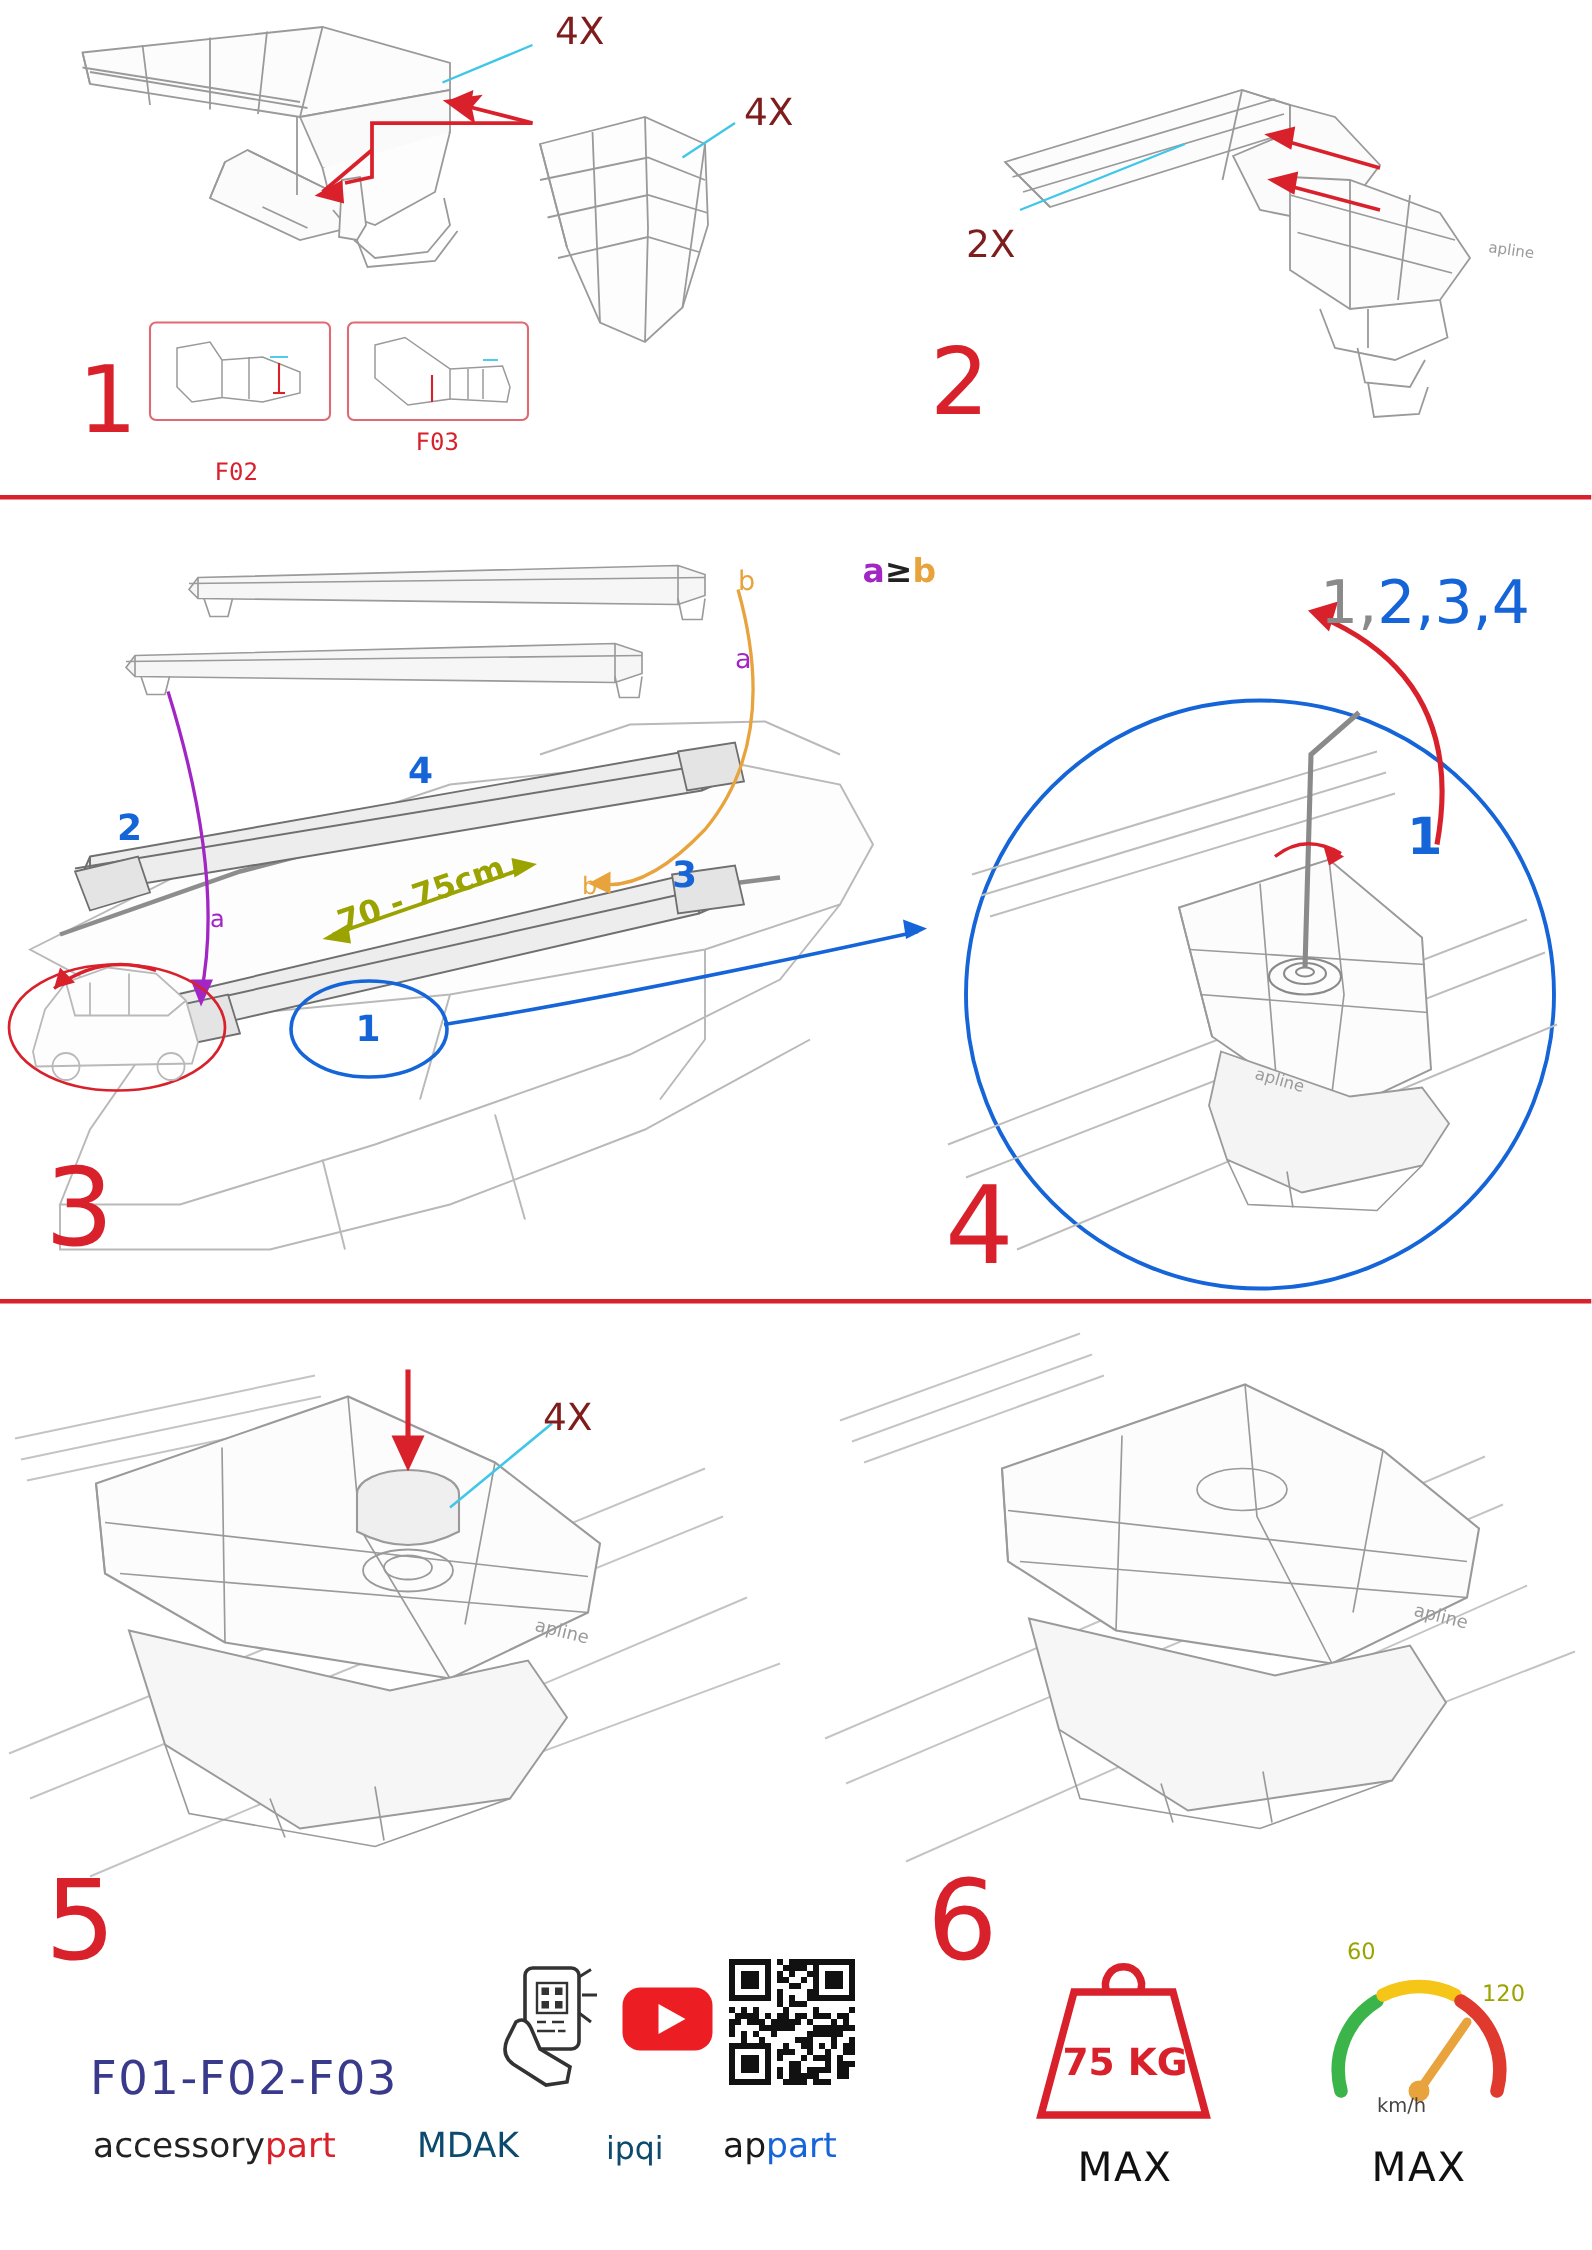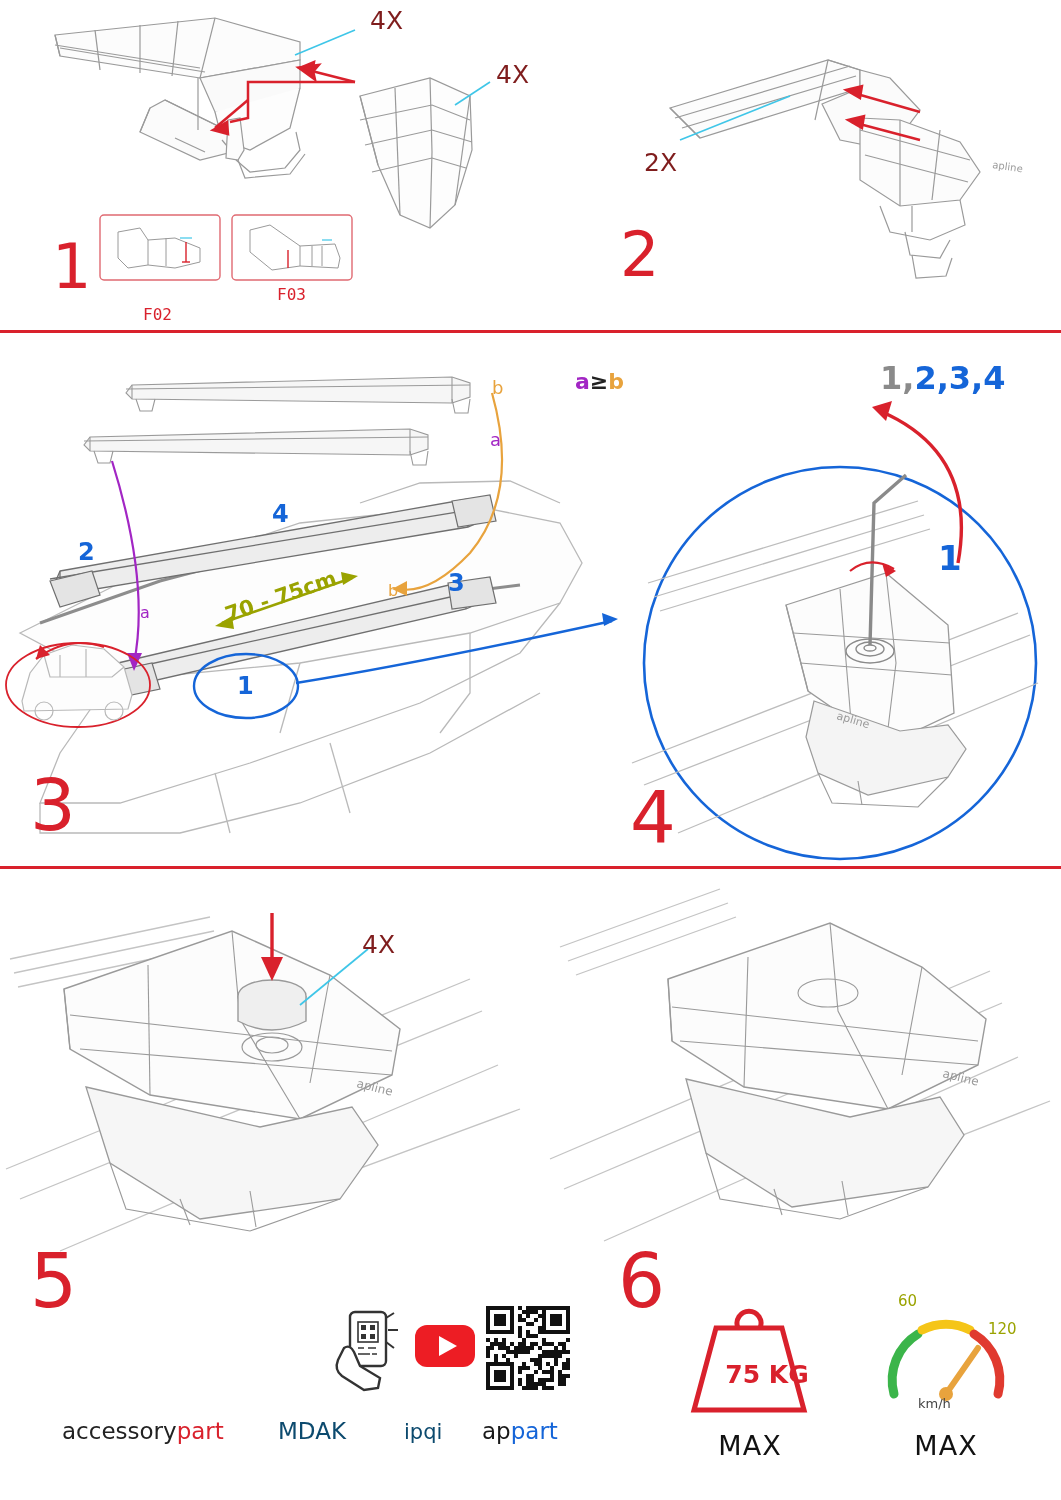--- a/index.html
+++ b/index.html
@@ -374,21 +374,21 @@
         <polygon points="278,238 264,230 268,244" fill="#d9212c" stroke="none"></polygon>
       </g>
 
       <g fill="none" stroke="#d9212c" stroke-width="3.4">
         <path d="M340 230 Q360 120 262 78"></path>
         <polygon points="254,74 274,68 268,88" fill="#d9212c" stroke="none"></polygon>
       </g>
       <text x="218" y="386" font-family="DejaVu Sans, sans-serif" font-size="11" fill="#9a9a9a" transform="rotate(16 218 386)">apline</text>
     </svg>
     <div class="step-num" style="left:12px;top:442px;font-size:72px;">4</div>
-    <div class="lbl" style="left:262px;top:26px;font-size:32px;font-weight:700;"><span style="color:#8a8a8a">1,</span><span style="color:#1565d8">2,3,4</span></div>
+    <div class="lbl" style="left:262px;top:46px;font-size:40px;font-weight:400;"><span style="color:#8a8a8a">1,</span><span style="color:#1565d8">2,3,4</span></div>
     <div class="lbl lbl-blue" style="left:320px;top:205px;font-size:34px;font-weight:700;">1</div>
   </div>
 
   <div class="panel" style="left:0px;top:869px;width:530px;height:400px;">
     <svg width="530" height="400" viewBox="0 0 530 400">
       <g fill="none" stroke="#c4c4c4" stroke-width="1.3">
         <path d="M10 90 L210 48"></path>
         <path d="M14 104 L214 62"></path>
         <path d="M18 118 L218 76"></path>
         <path d="M6 300 L470 110"></path>
@@ -472,20 +472,21 @@
         <path d="M312 312 L318 346"></path>
       </g>
       <text x="412" y="208" font-family="DejaVu Sans, sans-serif" font-size="12" fill="#9a9a9a" transform="rotate(14 412 208)">apline</text>
     </svg>
   </div>
 
   <div class="step-num" style="left:30px;top:1238px;font-size:74px;">5</div>
 
   <div class="step-num" style="left:618px;top:1238px;font-size:74px;">6</div>
 
+  <div class="footer-title" style="left:60px;top:1368px;">F01-F02-F03</div>
 
   <div class="brand" style="left:62px;top:1418px;"><span>accessory</span><span class="accent">part</span></div>
   <div class="brand brand-grey" style="left:278px;top:1418px;"><span>MD</span><span>AK</span></div>
   <div class="brand brand-grey" style="left:404px;top:1420px;font-size:21px;">ipqi</div>
   <div class="brand" style="left:482px;top:1418px;"><span style="color:#1a1a1a">ap</span><span class="accent-blue">part</span></div>
 
   <svg style="position:absolute;left:328px;top:1308px;" width="72" height="88" viewBox="0 0 72 88">
     <rect x="22" y="4" width="36" height="54" rx="5" fill="#fff" stroke="#333" stroke-width="2.4"></rect>
     <rect x="30" y="14" width="20" height="20" fill="none" stroke="#333" stroke-width="1.6"></rect>
     <rect x="33" y="17" width="5" height="5" fill="#333"></rect>
@@ -943,21 +944,21 @@
       <i></i>
       <i></i>
       <i></i>
       <i></i>
     </div>
 
   <svg style="position:absolute;left:686px;top:1290px;" width="126" height="130" viewBox="0 0 126 130">
     <path d="M30 38 L96 38 L118 120 L8 120 Z" fill="#ffffff" stroke="#d9212c" stroke-width="5"></path>
     <path d="M52 38 a12 12 0 1 1 22 0" fill="none" stroke="#d9212c" stroke-width="5"></path>
   </svg>
-  <div class="weight-text" style="left:717px;top:1360px;width:100px;text-align:center;">75 KG</div>
+  <div class="weight-text" style="left:700px;top:1360px;width:100px;text-align:center;">75 KG</div>
   <div class="maxlabel" style="left:700px;top:1430px;width:100px;text-align:center;">MAX</div>
 
   <svg style="position:absolute;left:878px;top:1290px;" width="136" height="132" viewBox="0 0 136 132">
     <path d="M16 104 A54 54 0 0 1 40 44" fill="none" stroke="#3bb54a" stroke-width="9" stroke-linecap="round"></path>
     <path d="M44 40 A54 54 0 0 1 92 40" fill="none" stroke="#f5c518" stroke-width="9" stroke-linecap="round"></path>
     <path d="M96 44 A54 54 0 0 1 120 104" fill="none" stroke="#e03a2f" stroke-width="9" stroke-linecap="round"></path>
     <circle cx="68" cy="104" r="7" fill="#e8a33d"></circle>
     <path d="M68 104 L100 58" stroke="#e8a33d" stroke-width="6" stroke-linecap="round"></path>
     <text x="40" y="118" font-family="DejaVu Sans, sans-serif" font-size="13" fill="#444">km/h</text>
   </svg>

